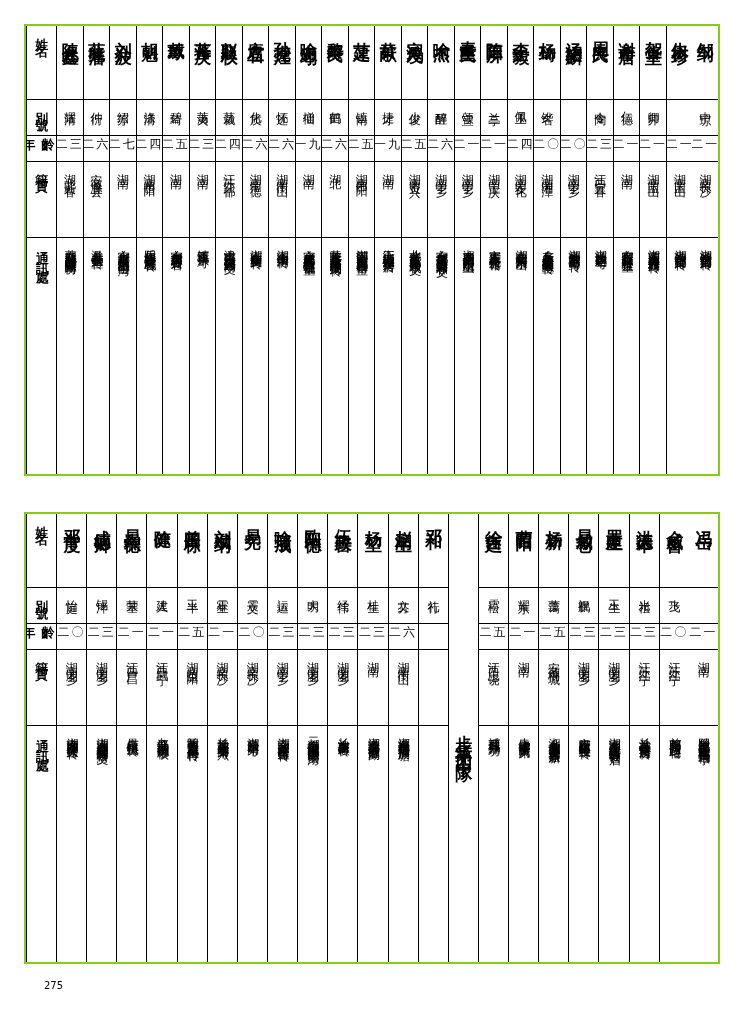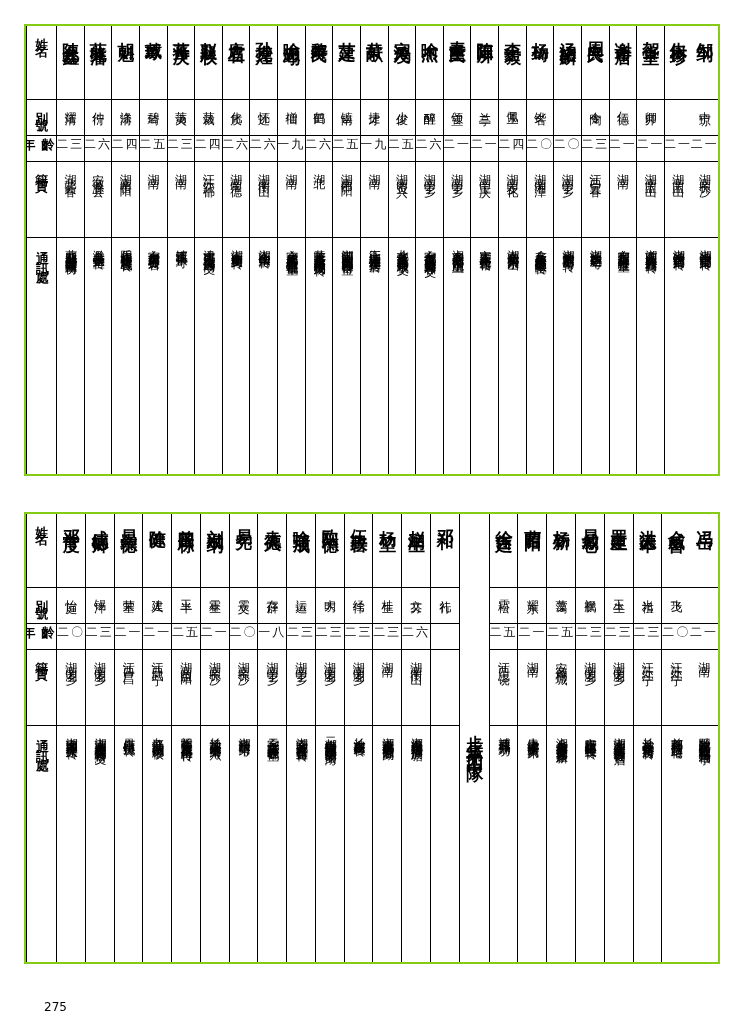--- a/index.html
+++ b/index.html
@@ -109,24 +109,23 @@
     font-size: 17px;
     font-weight: 700;
     letter-spacing: 5px;
   }
 
   
   #page-number {
     position: absolute;
     left: 44px;
     top: 980px;
-    font-size: 12px;
+    font-size: 10px;
     font-family: "DejaVu Sans", "Liberation Sans", sans-serif;
     color: #000;
-    margin-top: 20px;
   }
 </style>
 </head>
 <body>
 
 <div class="page">
 
   <div class="tbl" id="table-top">
       <div class="col header-col">
         <div class="cell c-name hdr">
@@ -170,20 +169,37 @@
           <div class="vtext">仲衍</div>
         </div>
         <div class="cell c-age">
           <div class="vtext">二六</div>
         </div>
         <div class="cell c-origin">
           <div class="vtext">安徽滁县</div>
         </div>
         <div class="cell c-addr">
           <div class="vtext">滁县乌衣镇大圣堂转</div>
+        </div>
+      </div>
+      <div class="col">
+        <div class="cell c-name">
+          <div class="vtext">刘介波</div>
+        </div>
+        <div class="cell c-alias">
+          <div class="vtext">绍苏</div>
+        </div>
+        <div class="cell c-age">
+          <div class="vtext">二七</div>
+        </div>
+        <div class="cell c-origin">
+          <div class="vtext">湖南</div>
+        </div>
+        <div class="cell c-addr">
+          <div class="vtext">宁乡十都横材桥大沩山上团竹山湾</div>
         </div>
       </div>
       <div class="col">
         <div class="cell c-name">
           <div class="vtext">胡魁</div>
         </div>
         <div class="cell c-alias">
           <div class="vtext">涤清</div>
         </div>
         <div class="cell c-age">
@@ -686,37 +702,20 @@
         </div>
         <div class="cell c-origin">
           <div class="vtext">湖南长沙</div>
         </div>
         <div class="cell c-addr">
           <div class="vtext">湖南长沙门口第十号</div>
         </div>
       </div>
       <div class="col">
         <div class="cell c-name">
-          <div class="vtext">袁德人</div>
-        </div>
-        <div class="cell c-alias">
-          <div class="vtext">存薜</div>
-        </div>
-        <div class="cell c-age">
-          <div class="vtext">一八</div>
-        </div>
-        <div class="cell c-origin">
-          <div class="vtext">湖南宁乡</div>
-        </div>
-        <div class="cell c-addr">
-          <div class="vtext">宁乡二都东车荷叶塘袁叶鹤堂</div>
-        </div>
-      </div>
-      <div class="col">
-        <div class="cell c-name">
           <div class="vtext">喻瑞成</div>
         </div>
         <div class="cell c-alias">
           <div class="vtext">运运</div>
         </div>
         <div class="cell c-age">
           <div class="vtext">二三</div>
         </div>
         <div class="cell c-origin">
           <div class="vtext">湖南宁乡</div>

